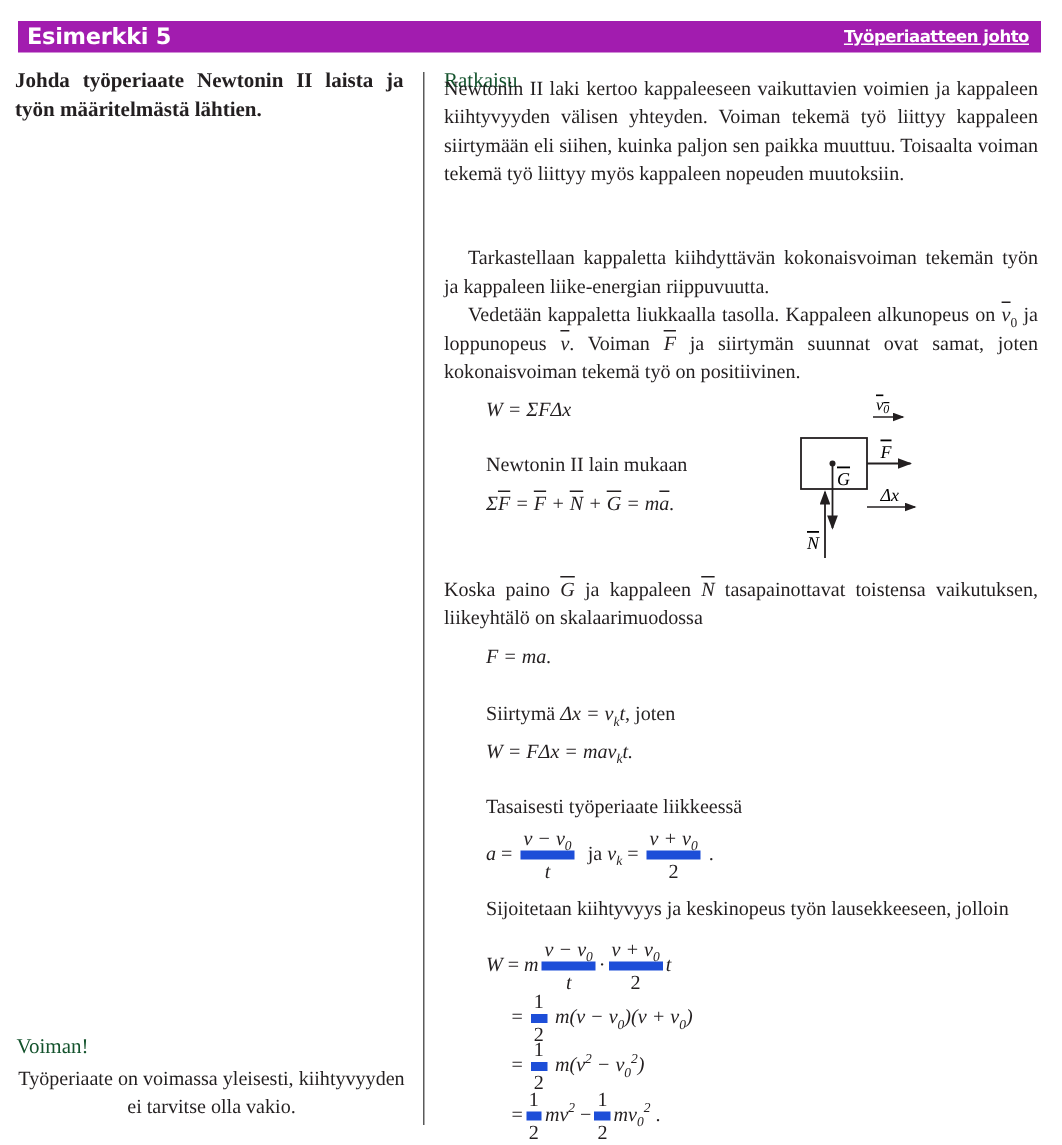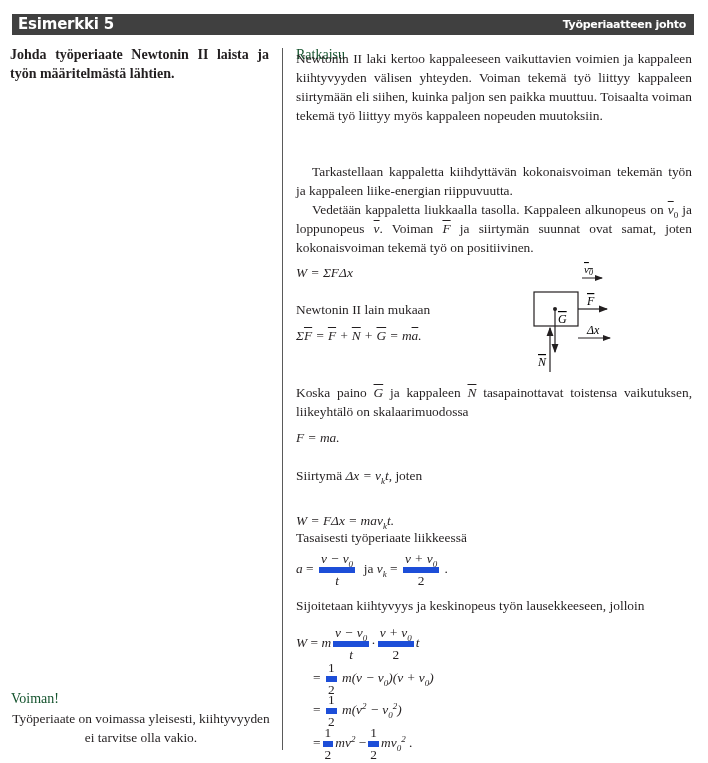--- a/index.html
+++ b/index.html
@@ -1,30 +1,30 @@
 <!DOCTYPE html>
 <html><head>
 <meta charset="utf-8">
 <style>
   html, body { margin: 0; padding: 0; background: #ffffff; }
   body { width: 708px; height: 763px; position: relative; overflow: hidden;
          font-family: "Liberation Serif", "DejaVu Serif", serif; color: #231f20; }
   .abs { position: absolute; }
-  .hdr { left: 12px; top: 14px; width: 682px; height: 21px; background: #404040; }
+  .hdr { left: 12px; top: 14px; width: 682px; height: 21px; background: #a21caf; }
   .hdr-title { left: 6px; top: 0px; font-family: "DejaVu Sans", sans-serif; font-weight: bold;
                font-size: 15px; line-height: 21px; color: #ffffff; letter-spacing: -0.2px; }
   .hdr-sub { right: 8px; top: 1px; font-family: "DejaVu Sans", sans-serif; font-weight: bold;
-             font-size: 11px; line-height: 20px; color: #ffffff; letter-spacing: -0.3px; }
+             font-size: 11px; line-height: 20px; color: #ffffff; letter-spacing: -0.3px; text-decoration: underline; }
   .divider { left: 282px; top: 48px; width: 1px; height: 702px; background: #5a5a5a; }
   .task { left: 10px; top: 45px; width: 259px; font-size: 14px; line-height: 19px; font-weight: bold;
           text-align: justify; text-align-last: left; }
   .sect { font-family: Liberation Serif, serif; color: #14532d; font-size: 14px; line-height: 18px; }
   .para { font-size: 13.4px; line-height: 19px; text-align: justify; }
   .indent { text-indent: 16px; }
-  .line { font-size: 13.4px; line-height: 19px; white-space: nowrap; }
+  .line { font-size: 13.4px; line-height: 19px; white-space: nowrap; margin-left: 28px; }
   .i { font-style: italic; }
   .ov { text-decoration: overline; }
   sub, sup { font-size: 9px; line-height: 0; }
   .frac { display: inline-block; vertical-align: middle; text-align: center; margin: 0 2px; }
   .frac .n { display: block; border-bottom: 6px solid #1d4ed8; padding: 0 2px; line-height: 16px; }
   .frac .d { display: block; line-height: 16px; }
   svg text { font-family: "Liberation Serif", serif; }
 </style>
 </head>
 <body>
@@ -70,21 +70,21 @@
   <text x="38" y="63" font-size="12" font-style="italic" text-decoration="overline">G</text>
   <text x="18" y="106" font-size="12" font-style="italic" text-decoration="overline">N</text>
   <text x="67" y="74" font-size="12" font-style="italic">Δx</text>
 </svg>
 
 <div class="abs para" style="left:296px; top:383px; width:396px;"><span>Koska paino</span> <span class="i ov">G</span> <span>ja kappaleen</span> <span class="i ov">N</span> <span>tasapainottavat toistensa vaikutuksen, liikeyhtälö on skalaarimuodossa</span></div>
 
 <div class="abs line i" style="left:296px; top:428px;">F = ma.</div>
 
 <div class="abs line" style="left:296px; top:466px;">Siirtymä <span class="i">Δx = v<sub>k</sub>t</span>, joten</div>
-<div class="abs line i" style="left:296px; top:511px;">W = FΔx = mav<sub>k</sub>t.</div>
+<div class="abs line i" style="left:296px; top:491px;">W = FΔx = mav<sub>k</sub>t.</div>
 
 <div class="abs line" style="left:296px; top:528px;">Tasaisesti työperiaate liikkeessä</div>
 <div class="abs line" style="left:296px; top:551px;">
   <span class="i">a</span> =
   <span class="frac"><span class="n i">v − v<sub>0</sub></span><span class="d i">t</span></span>
   &nbsp;ja <span class="i">v<sub>k</sub></span> =
   <span class="frac"><span class="n i">v + v<sub>0</sub></span><span class="d">2</span></span> .
 </div>
 
 <div class="abs line" style="left:296px; top:596px;">Sijoitetaan kiihtyvyys ja keskinopeus työn lausekkeeseen, jolloin</div>

